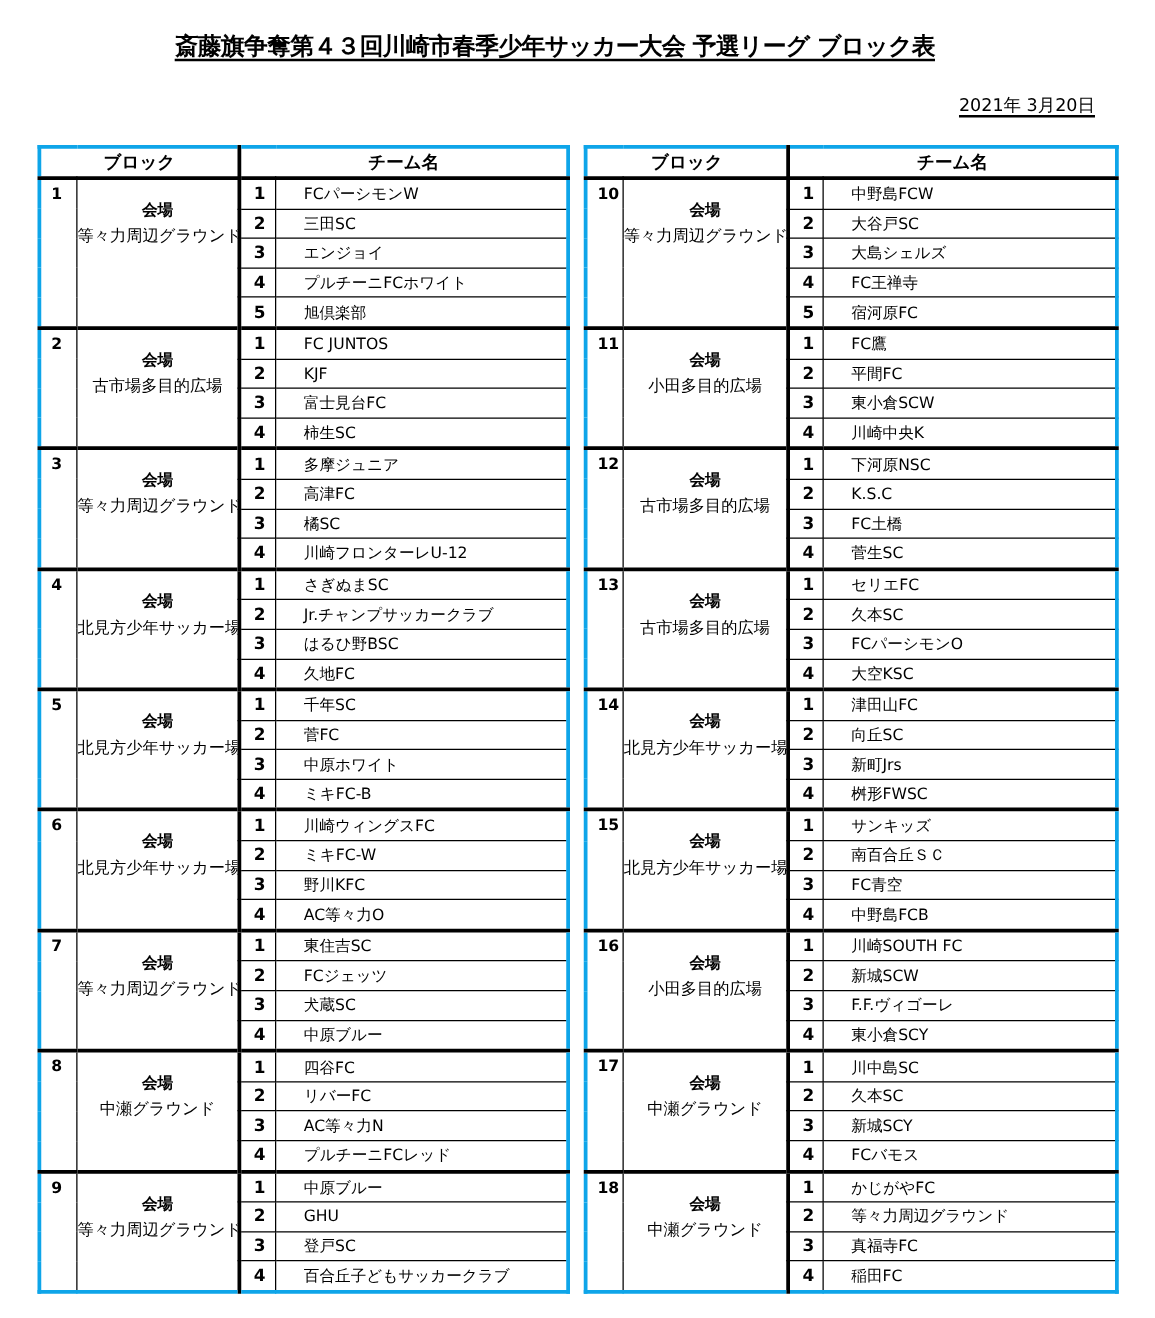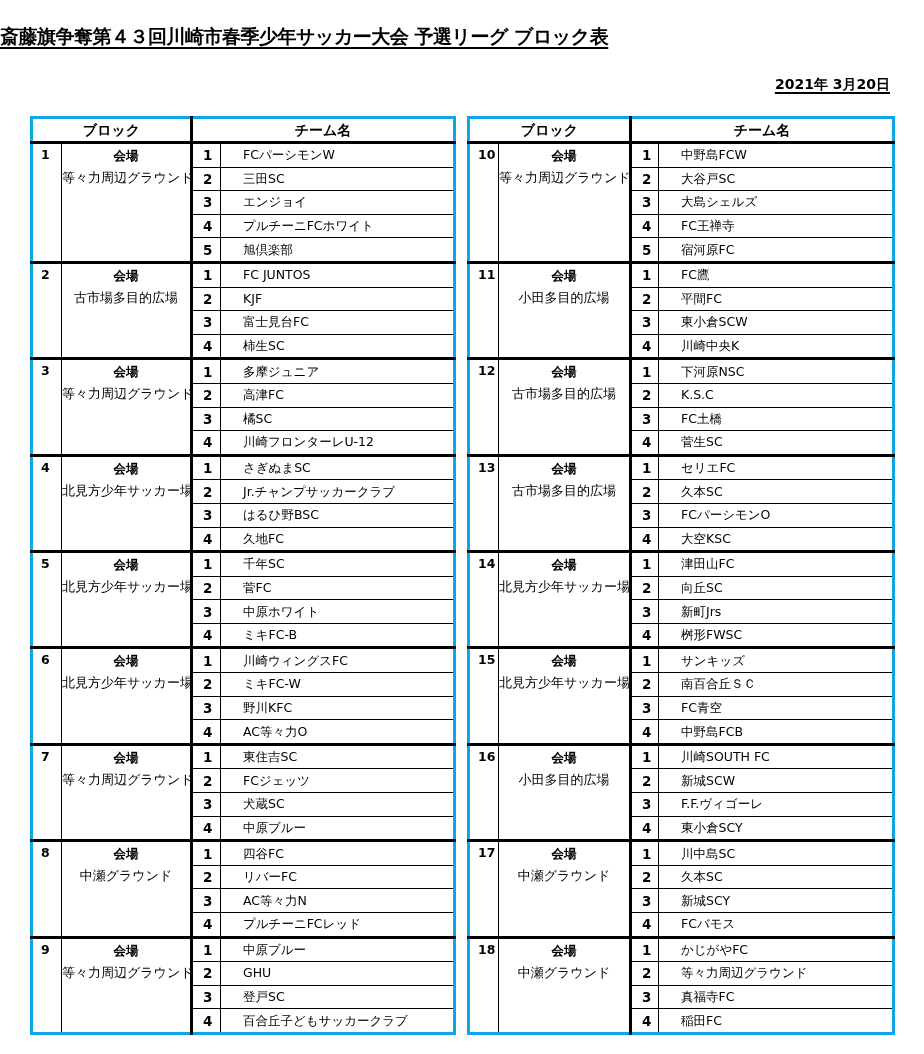--- a/index.html
+++ b/index.html
@@ -1,25 +1,25 @@
 <!DOCTYPE html>
 <html><head>
 <meta charset="utf-8">
 <style>
   html, body { margin:0; padding:0; background:#ffffff; }
   body { width:924px; height:1054px; position:relative; font-family:"DejaVu Sans", "Liberation Sans", sans-serif; color:#000; overflow:hidden; }
-  .title { position:absolute; left:0; width:748px; top:24px; text-align:left; font-size:19px; font-weight:bold; }
+  .title { position:absolute; left:0; width:748px; top:24px; text-align:right; font-size:19px; font-weight:bold; }
   .title span { text-decoration:underline; text-decoration-thickness:2px; text-underline-offset:4px; letter-spacing:-0.5px; }
-  .date { position:absolute; right:34px; top:76px; font-size:14px; font-weight:bold; text-decoration:underline; text-decoration-thickness:2px; text-underline-offset:3px; }
+  .date { position:absolute; right:48px; top:76px; font-size:14px; font-weight:normal; text-decoration:underline; text-decoration-thickness:2px; text-underline-offset:3px; }
   table.blk { position:absolute; top:116px; border-collapse:collapse; border:3px solid #0ea5e9; table-layout:fixed; font-size:12.5px; }
   table.blk td, table.blk th { padding:0; height:22.6px; line-height:22px; border:1px solid #000; overflow:hidden; white-space:nowrap; }
   table.blk th { font-weight:bold; font-size:14px; text-align:center; height:22px; border-bottom:3px solid #000; }
   td.bno { font-weight:bold; text-align:left; padding-left:8px !important; vertical-align:top; border-right:1px solid #000; }
   td.venue { vertical-align:top; text-align:center; border-right:3px solid #000 !important; }
-  td.venue .vlabel { display:block; font-weight:bold; height:23px; line-height:23px; }
+  td.venue .vlabel { display:block; font-weight:bold; height:23px; line-height:23px;margin-top:12px; }
   td.venue .vname { display:block; line-height:22px; font-size:13px; }
   td.tno { font-weight:bold; text-align:left; padding-left:10px !important; font-size:13.5px; }
   td.tname { padding-left:22px !important; text-align:left; }
   tr.grp-first td { border-top:3px solid #000; }
   tr.row-inner td.tno, tr.row-inner td.tname { border-top:1px solid #000; }
   #left { left:30px; width:426px; }
   #right { left:467px; width:428px; }
 </style>
 </head>
 <body>

